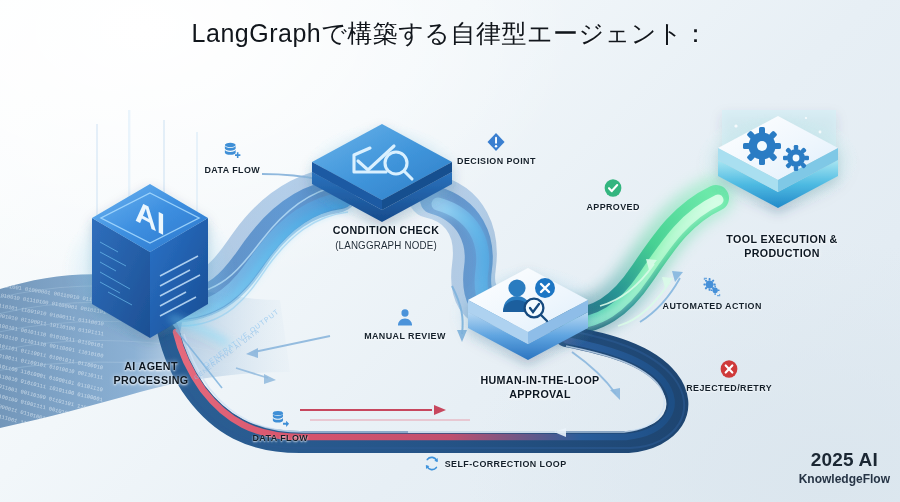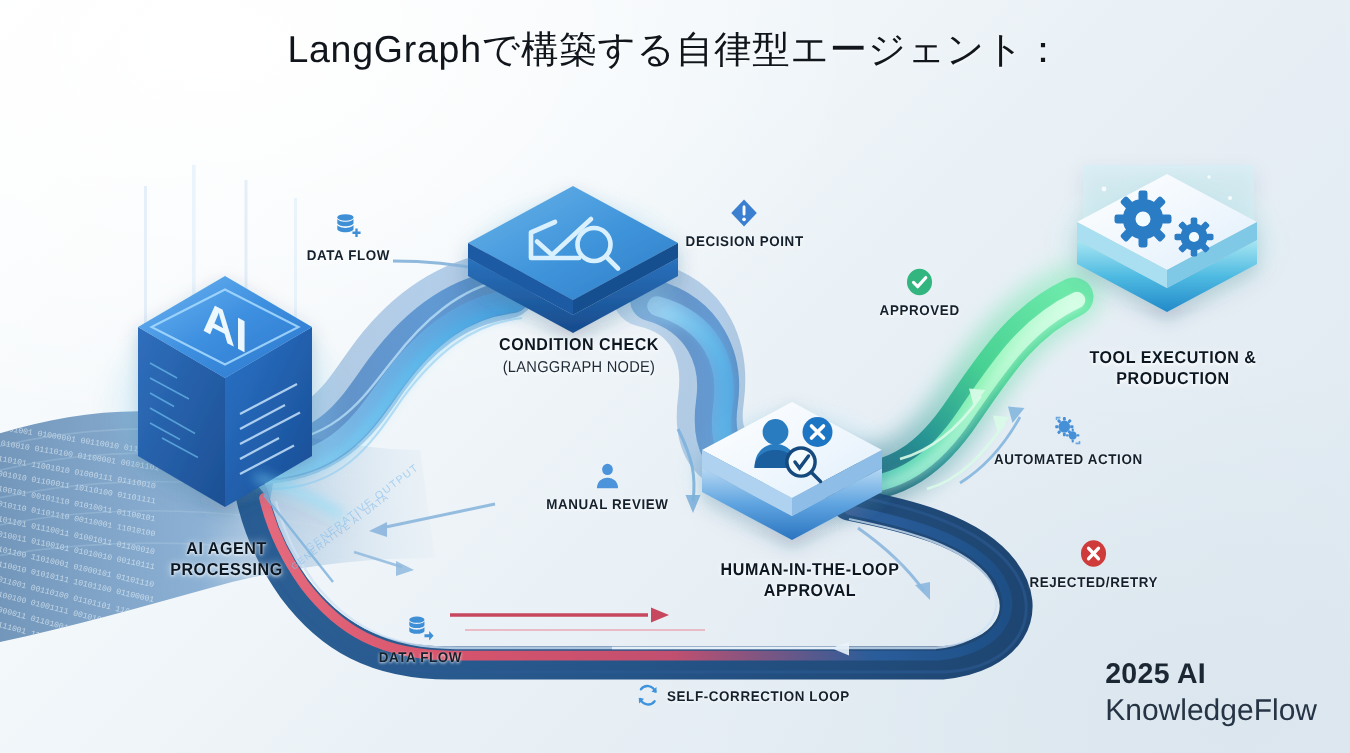--- a/index.html
+++ b/index.html
@@ -50,25 +50,25 @@
     position:absolute;z-index:36;display:flex;align-items:center;gap:5px;
     color:#14202b;font-size:9.4px;font-weight:600;letter-spacing:.45px;
     text-shadow:0 1px 2px rgba(255,255,255,.92);
     transform:scaleX(.95);white-space:nowrap;
   }
   .anno.stack{flex-direction:column;gap:2px;}
   .anno .ico{display:block;line-height:0;}
 
   
   #watermark{
-    position:absolute;right:22px;bottom:16px;z-index:40;text-align:left;
+    position:absolute;right:10px;bottom:16px;z-index:40;text-align:center;
     color:#1b2733;
   }
   #wm-top{display:block;font-size:19px;font-weight:700;letter-spacing:.2px;line-height:1.1;}
-  #wm-bottom{display:block;font-size:20px;font-weight:400;color:#263445;line-height:1.2;margin-top:1px;}
+  #wm-bottom{display:block;font-size:12px;font-weight:700;color:#263445;line-height:1.2;margin-top:1px;}
 </style>
 </head>
 <body>
 
 <div id="stage">
 
   <svg class="lyr" viewBox="0 0 900 502" preserveAspectRatio="none" style="z-index:2">
     <defs>
       <linearGradient id="binG" x1="0" y1="0" x2="1" y2="0">
         <stop offset="0" stop-color="#3e6e9e" stop-opacity=".72"></stop>

